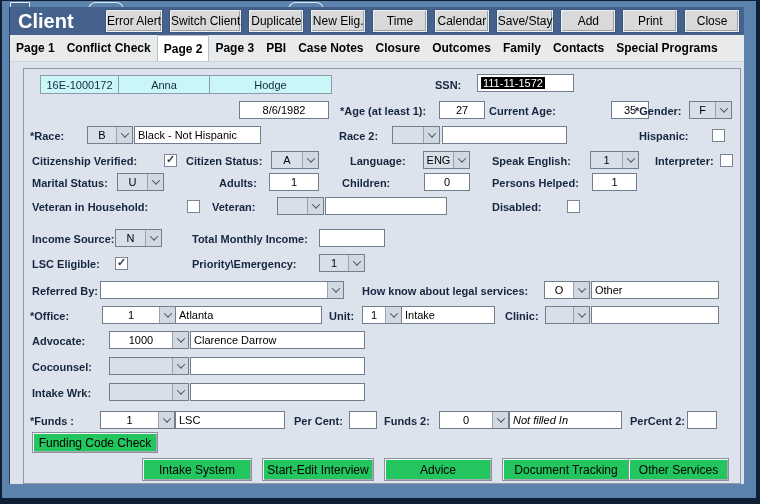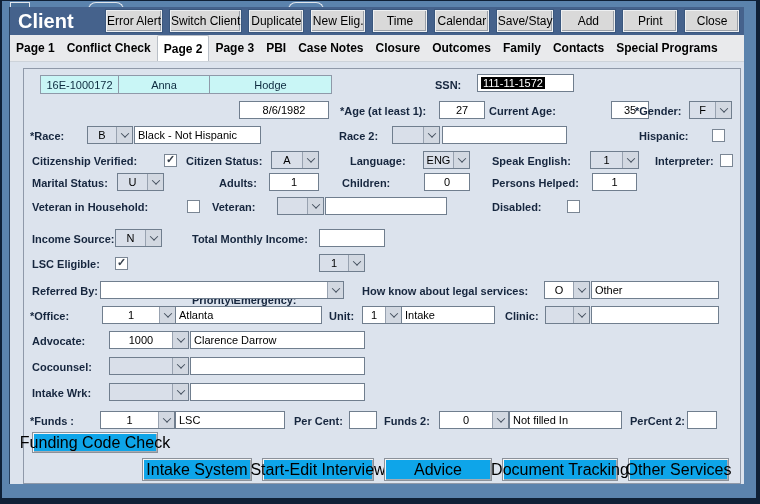--- a/index.html
+++ b/index.html
@@ -32,23 +32,23 @@
   .cyan{position:absolute;height:19px;box-sizing:border-box;background:#c9f6f6;border:1px solid #8f99a9;
         font-size:11px;color:#0d2a3f;display:flex;align-items:center;justify-content:center;overflow:hidden;}
   .combo{position:absolute;height:18px;box-sizing:border-box;border:1px solid #707e8e;display:flex;background:#d9dfe9;}
   .combo.white{background:#fff;}
   .cval{flex:1;display:flex;align-items:center;justify-content:center;font-size:11px;color:#000;overflow:hidden;}
   .carr{flex:0 0 15px;border-left:1px solid #98a2b0;background:#d2d8e1;display:flex;align-items:center;justify-content:center;}
   .chev{width:5px;height:5px;border-left:1px solid #44505e;border-bottom:1px solid #44505e;transform:rotate(-45deg) translate(1px,-1px);}
   .chk{position:absolute;width:13px;height:13px;box-sizing:border-box;border:1px solid #7a8694;background:#fff;}
   .chk.checked::after{content:"\2713";position:absolute;left:1px;top:-2px;font-size:11px;font-weight:bold;color:#38424e;}
   .hl{background:#000;color:#fff;padding:0 2px;font-size:11px;}
-  .pbtn{position:absolute;box-sizing:border-box;background:#0ea5e9;border:1px solid #8b919a;
+  .pbtn{position:absolute;box-sizing:border-box;background:#22c55e;border:1px solid #8b919a;
         box-shadow:inset 1px 1px 0 #f4f4f4, inset -1px -1px 0 #a7acb3;
-        font-size:16px;color:#000;display:flex;align-items:center;justify-content:center;white-space:nowrap;cursor:default;}
+        font-size:12px;color:#000;display:flex;align-items:center;justify-content:center;white-space:nowrap;cursor:default;}
 </style>
 </head>
 <body>
 
 <div class="frame">
   <div class="topstrip">
     <span class="artifact-rect"></span>
     <span class="artifact-arc" style="left:86px;"></span>
     <span class="artifact-arc" style="left:286px;"></span>
   </div>
@@ -186,21 +186,21 @@
           <span class="cval">N</span>
           <span class="carr">
               <span class="chev"></span>
             </span>
         </div>
         <div class="lbl" style="left:168px;top:164px;">Total Monthly Income:</div>
         <div class="inp" style="left:295px;top:160px;width:66px;"></div>
 
         <div class="lbl" style="left:8px;top:189px;">LSC Eligible:</div>
         <span class="chk checked" style="left:91px;top:188px;"></span>
-        <div class="lbl" style="left:168px;top:189px;margin-top:36px;">Priority\Emergency:</div>
+        <div class="lbl" style="left:168px;top:189px;">Priority\Emergency:</div>
         <div class="combo" style="left:295px;top:185px;width:46px;">
           <span class="cval">1</span>
           <span class="carr">
               <span class="chev"></span>
             </span>
         </div>
 
         <div class="lbl" style="left:8px;top:216px;">Referred By:</div>
         <div class="combo white" style="left:76px;top:212px;width:244px;">
           <span class="cval"></span>
@@ -279,28 +279,28 @@
         <div class="inp" style="left:151px;top:342px;width:110px;">LSC</div>
         <div class="lbl" style="left:270px;top:346px;">Per Cent:</div>
         <div class="inp" style="left:325px;top:342px;width:28px;"></div>
         <div class="lbl" style="left:360px;top:346px;">Funds 2:</div>
         <div class="combo white" style="left:415px;top:342px;width:70px;">
           <span class="cval">0</span>
           <span class="carr">
               <span class="chev"></span>
             </span>
         </div>
-        <div class="inp" style="left:485px;top:342px;width:113px;">Not filled In</div>
+        <div class="inp" style="left:485px;top:342px;width:113px;font-style:italic;">Not filled In</div>
         <div class="lbl" style="left:606px;top:346px;">PerCent 2:</div>
         <div class="inp" style="left:663px;top:342px;width:30px;"></div>
 
         <div class="pbtn" style="left:8px;top:363px;width:126px;height:21px;">Funding Code Check</div>
 
         <div class="pbtn" style="left:118px;top:389px;width:110px;height:23px;">Intake System</div>
         <div class="pbtn" style="left:238px;top:389px;width:112px;height:23px;">Start-Edit Interview</div>
         <div class="pbtn" style="left:360px;top:389px;width:108px;height:23px;">Advice</div>
-        <div class="pbtn" style="left:478px;top:389px;width:116px;height:23px;">Document Tracking</div>
+        <div class="pbtn" style="left:478px;top:389px;width:128px;height:23px;">Document Tracking</div>
         <div class="pbtn" style="left:604px;top:389px;width:101px;height:23px;">Other Services</div>
 
       </div>
     </div>
   </div>
 </div>
 
 </body></html>

